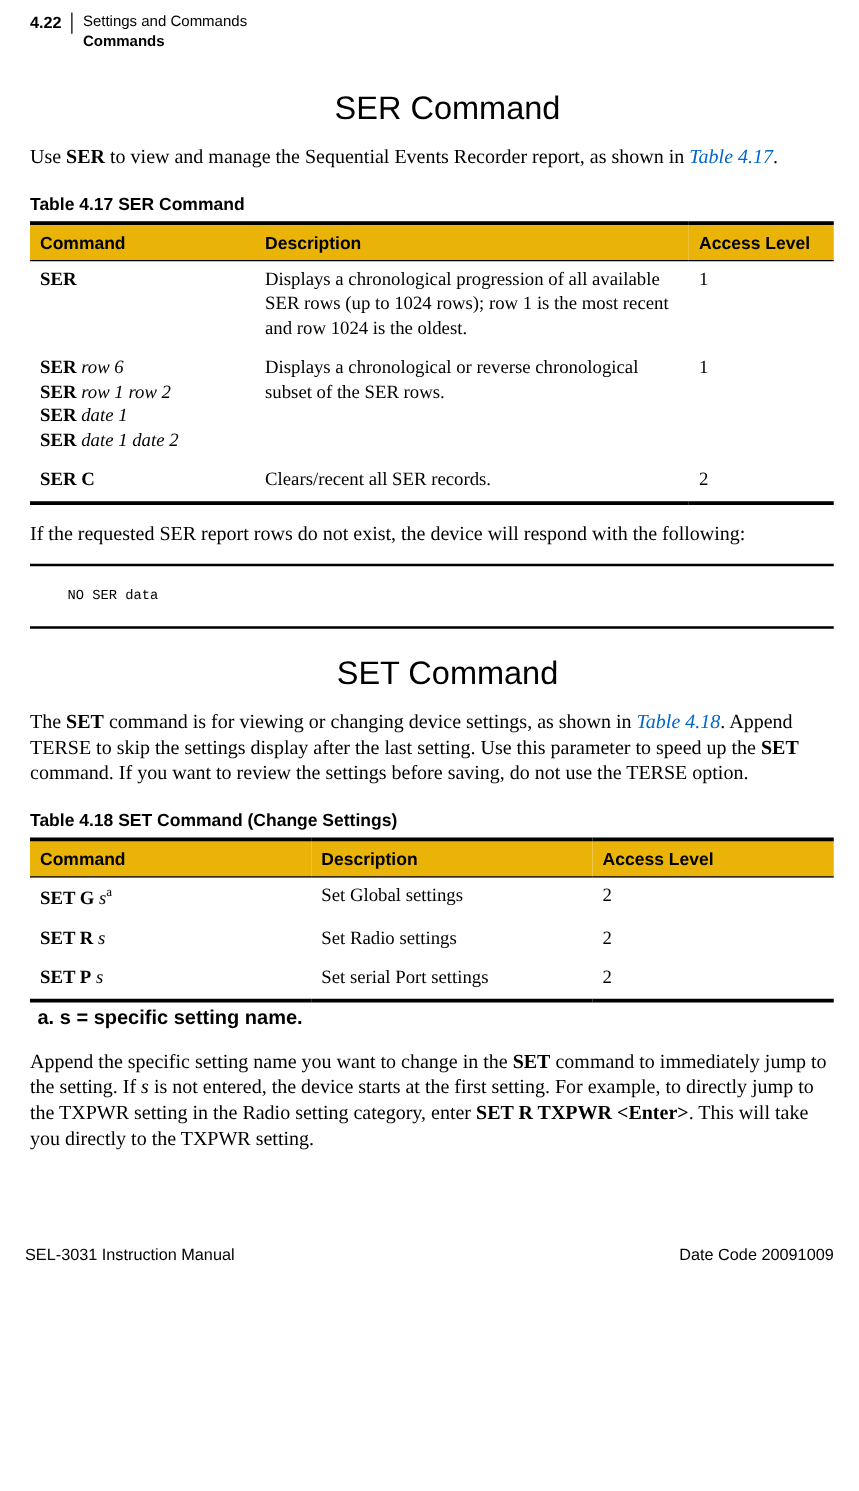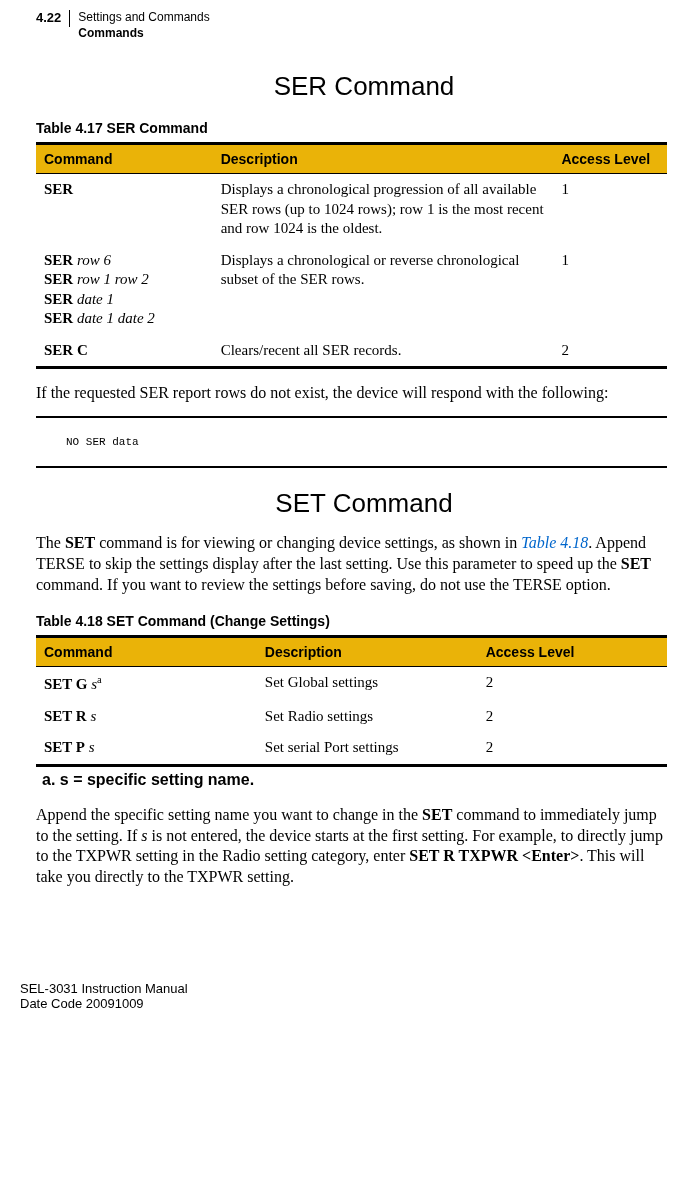--- a/index.html
+++ b/index.html
@@ -5,21 +5,21 @@
   body {
     font-family: "Times New Roman", Times, serif;
     font-size: 16px;
     color: #000;
     margin: 0;
     padding: 0;
     width: 687px;
     background: #fff;
   }
   .page {
-    padding: 10px 20px 10px 36px;
+    padding: 10px 20px 10px 24px;
     box-sizing: border-box;
     height: 1023px;
     position: relative;
   }
   .header-row {
     display: flex;
     align-items: flex-start;
     font-family: Arial, Helvetica, sans-serif;
     font-size: 12px;
     margin-bottom: 30px;
@@ -117,39 +117,41 @@
   .footer {
     position: absolute;
     bottom: 12px;
     left: 20px;
     right: 20px;
     display: flex;
     justify-content: space-between;
     font-family: Arial, Helvetica, sans-serif;
     font-size: 13px;
     font-stretch: condensed;
-    flex-direction: column;
   }
   sup { font-size: 0.7em; }
 </style>
 </head>
 <body>
 
 <div class="page">
 
   <div class="header-row">
     <div class="page-num">4.22</div>
     <div class="header-titles">
       <div class="header-top">Settings and Commands</div>
       <div class="header-sub">Commands</div>
     </div>
   </div>
 
   <div class="section-title">SER Command</div>
 
+  <p class="body-text">
+    <span>Use </span><b>SER</b><span> to view and manage the Sequential Events Recorder report, as shown in </span><span class="link">Table 4.17</span><span>.</span>
+  </p>
 
   <div class="table-caption">Table 4.17    SER Command</div>
 
   <table class="cmd-table">
     <colgroup>
         <col style="width:28%">
         <col>
         <col style="width:18%">
       </colgroup>
     <thead>

